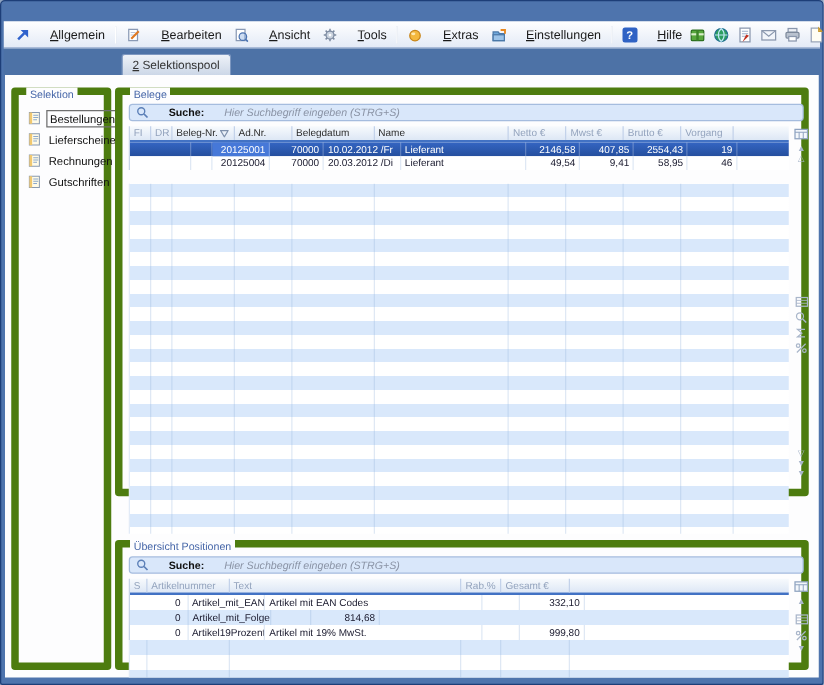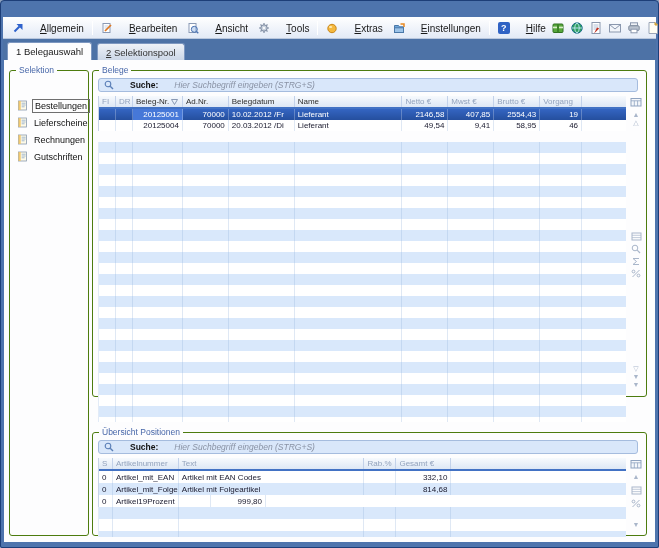--- a/index.html
+++ b/index.html
@@ -31,45 +31,45 @@
   
   .tabband { position:absolute; left:2px; right:2px; top:38px; height:21px; background:#4d72a6; }
   .main { position:absolute; left:3px; right:3px; top:59px; bottom:5px; background:#fdfdfe; }
   .tab { position:absolute; top:42px; height:17px; font-size:9.5px; display:flex; align-items:center;
     padding:0 8px; border:1px solid #7d97c0; border-bottom:none; border-radius:3px 3px 0 0; color:#1a1a1a; }
   .tab.active { left:6px; background:#fdfdfe; z-index:3; height:18px; top:41px; }
   .tab.inactive { left:96px; background:linear-gradient(#eef2f8,#ccd7e7); color:#333; z-index:2; }
   .tab u { text-decoration:underline; }
 
   
-  .grp { position:absolute; border:1px solid #4d7c0f; border-radius:3px; background:#fdfdfe; }
+  .grp { position:absolute; border:6px solid #4d7c0f; border-radius:3px; background:#fdfdfe; }
   .grp-label { position:absolute; top:-6px; left:6px; background:#fdfdfe; padding:0 3px; font-size:8.5px; color:#4666a8; white-space:nowrap; }
   .grp-sel { left:5px; top:10px; width:80px; bottom:6px; }
   .grp-belege { left:88px; top:10px; width:555px; height:327px; }
   .grp-pos { left:88px; top:372px; width:555px; bottom:6px; }
 
   
-  .sel-items { position:absolute; left:4px; top:10px; right:2px;margin-top:16px; }
+  .sel-items { position:absolute; left:4px; top:10px; right:2px; }
   .sel-item { display:flex; align-items:center; gap:4px; height:17px; font-size:9px; color:#111; padding-left:3px; cursor:default; }
   .sel-item .lbl { padding:1px 2px; }
   .sel-item.selected .lbl { border:1px solid #6f6f6f; }
 
   
   .search { position:absolute; left:5px; top:7px; height:14px; background:#d9e7fa; border:1px solid #a5bcde; border-radius:3px;
     display:flex; align-items:center; gap:16px; padding:0 5px; font-size:8.5px; }
   .search .s-label { font-weight:bold; color:#111; }
   .search .s-ph { font-style:italic; color:#8a93a5; }
 
   
   .tbl { position:absolute; left:5px; width:528px; border-left:1px solid #c7d4e8; }
   .thead { display:flex; height:13px; background:linear-gradient(#f7fafd,#dde7f5); border-bottom:2px solid #4272c4; font-size:8px; align-items:flex-start; }
   .thead > div { height:100%; display:flex; align-items:center; border-right:1px solid #c3d2ea; padding:0 3px; overflow:hidden; white-space:nowrap; }
   .hd-dim { color:#93a3bd; }
   .hd-dark { color:#2d2d2d; }
-  .row { display:flex; height:11px; font-size:8px; align-items:center; background:#fff; }
+  .row { display:flex; height:11px; font-size:8px; align-items:center; background:#fff;padding-left:33px; }
   .row > div { height:100%; display:flex; align-items:center; border-right:1px solid rgba(150,178,220,.30); padding:0 3px; overflow:hidden; white-space:nowrap; color:#1a1a2e; }
   .row.sel { background:linear-gradient(#3465c2,#254f9e); }
   .row.sel > div { color:#fff; border-right-color:rgba(255,255,255,.25); }
   .row.sel .cell-focus { background:#4678d8; }
   .num { justify-content:flex-end; }
   .filler { position:absolute; left:5px; width:528px; background:repeating-linear-gradient(180deg,#d9e8fb 0 11px,#ffffff 11px 22px); display:flex; border-left:1px solid #e2ebf7; }
   .filler > div { height:100%; border-right:1px solid rgba(150,178,220,.30); }
   .filler12 { background:repeating-linear-gradient(180deg,#d9e8fb 0 12px,#ffffff 12px 24px); }
   .prow { height:12px; }
 
@@ -171,23 +171,20 @@
             <rect x="4" y="8.2" width="6" height="3.6" fill="#fff" stroke="#8a97ad"></rect>
           </svg></span>
       <span class="icn"><svg width="14" height="14" viewBox="0 0 14 14">
             <path d="M3 1.5 h6 l2.5 2.5 v8.5 h-8.5 z" fill="#fffef4" stroke="#9aa5b8"></path>
             <path d="M9 1.5 v2.5 h2.5 z" fill="#f2c46a" stroke="#c89a30"></path>
           </svg></span>
     </div>
   </div>
 
   <div class="tabband"></div>
-  <div class="tab active">
-      <span>1 Belegauswahl</span>
-    </div>
   <div class="tab inactive">
       <span><u>2</u><span> Selektionspool</span></span>
     </div>
 
   <div class="main">
 
     <div class="grp grp-sel">
       <span class="grp-label">Selektion</span>
       <div class="sel-items">
         <div class="sel-item selected">
@@ -355,28 +352,28 @@
           <div class="p-s">0</div>
           <div class="p-art">Artikel_mit_EAN</div>
           <div class="p-txt">Artikel mit EAN Codes</div>
           <div class="p-rab"></div>
           <div class="p-ges num">332,10</div>
           <div class="p-fl"></div>
         </div>
         <div class="row prow" style="background:#d9e8fb;">
           <div class="p-s">0</div>
           <div class="p-art">Artikel_mit_Folgeartikel</div>
-          <div class="p-txt">Artikel mit Folgeartikel</div>
           <div class="p-rab"></div>
           <div class="p-ges num">814,68</div>
           <div class="p-fl"></div>
         </div>
         <div class="row prow">
           <div class="p-s">0</div>
           <div class="p-art">Artikel19Prozent</div>
+          <div class="p-txt">Artikel mit 19% MwSt.</div>
           <div class="p-rab"></div>
           <div class="p-ges num">999,80</div>
           <div class="p-fl"></div>
         </div>
       </div>
 
       <div class="filler filler12" style="top:74px; height:30px;">
         <div class="p-s"></div>
           <div class="p-art"></div>
           <div class="p-txt"></div>

